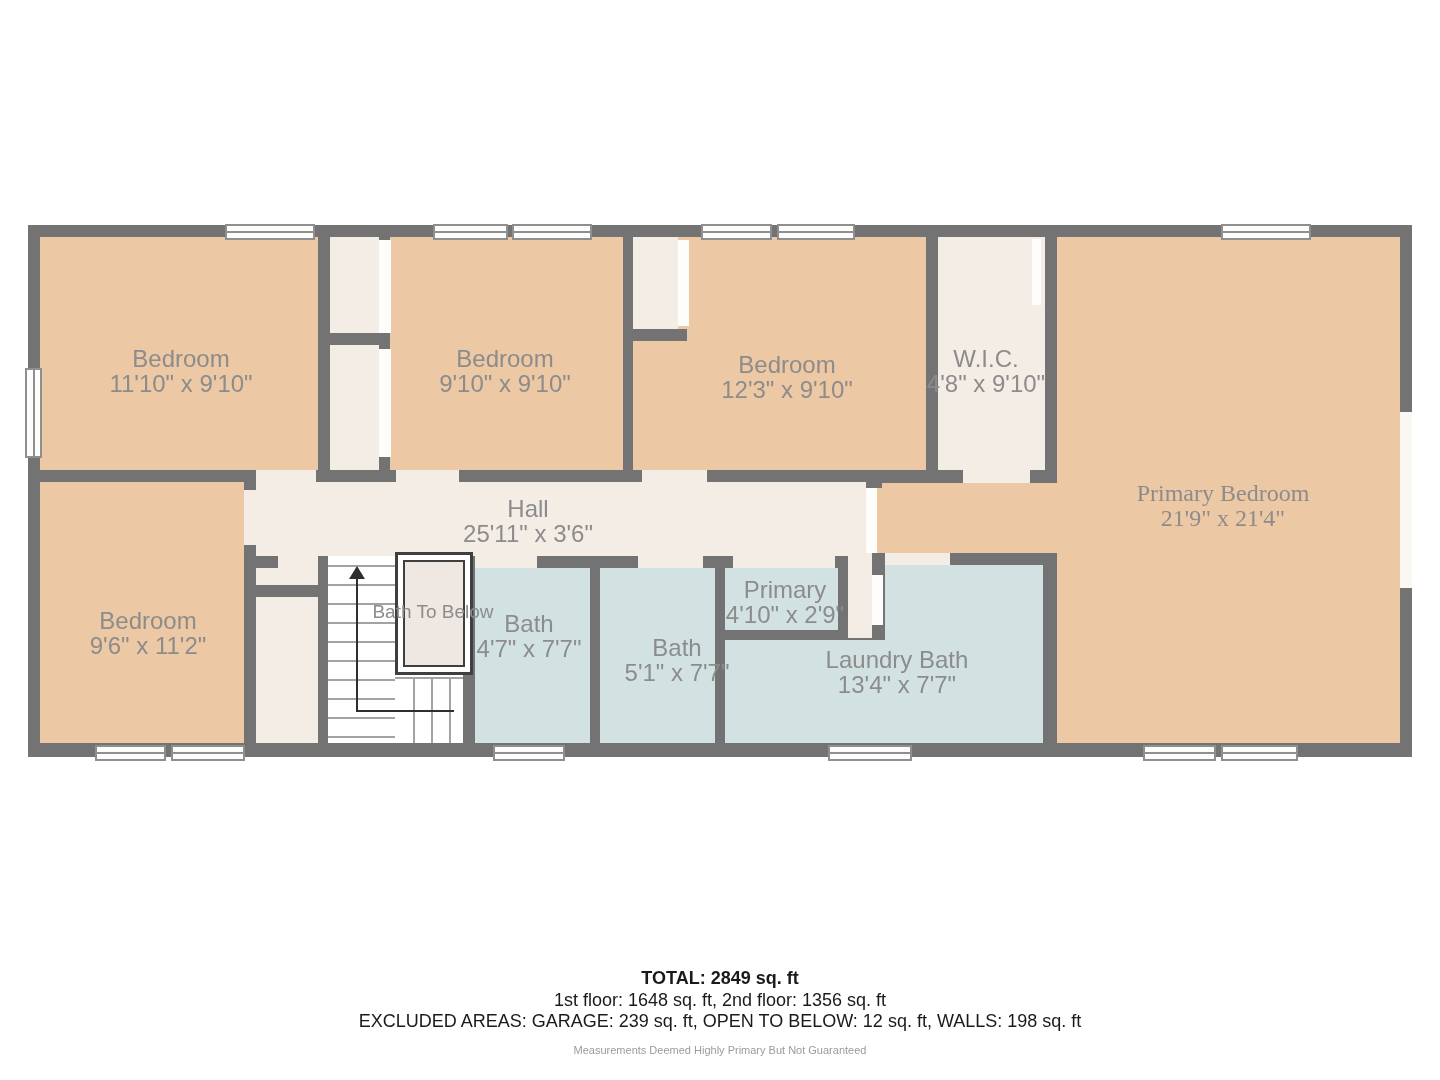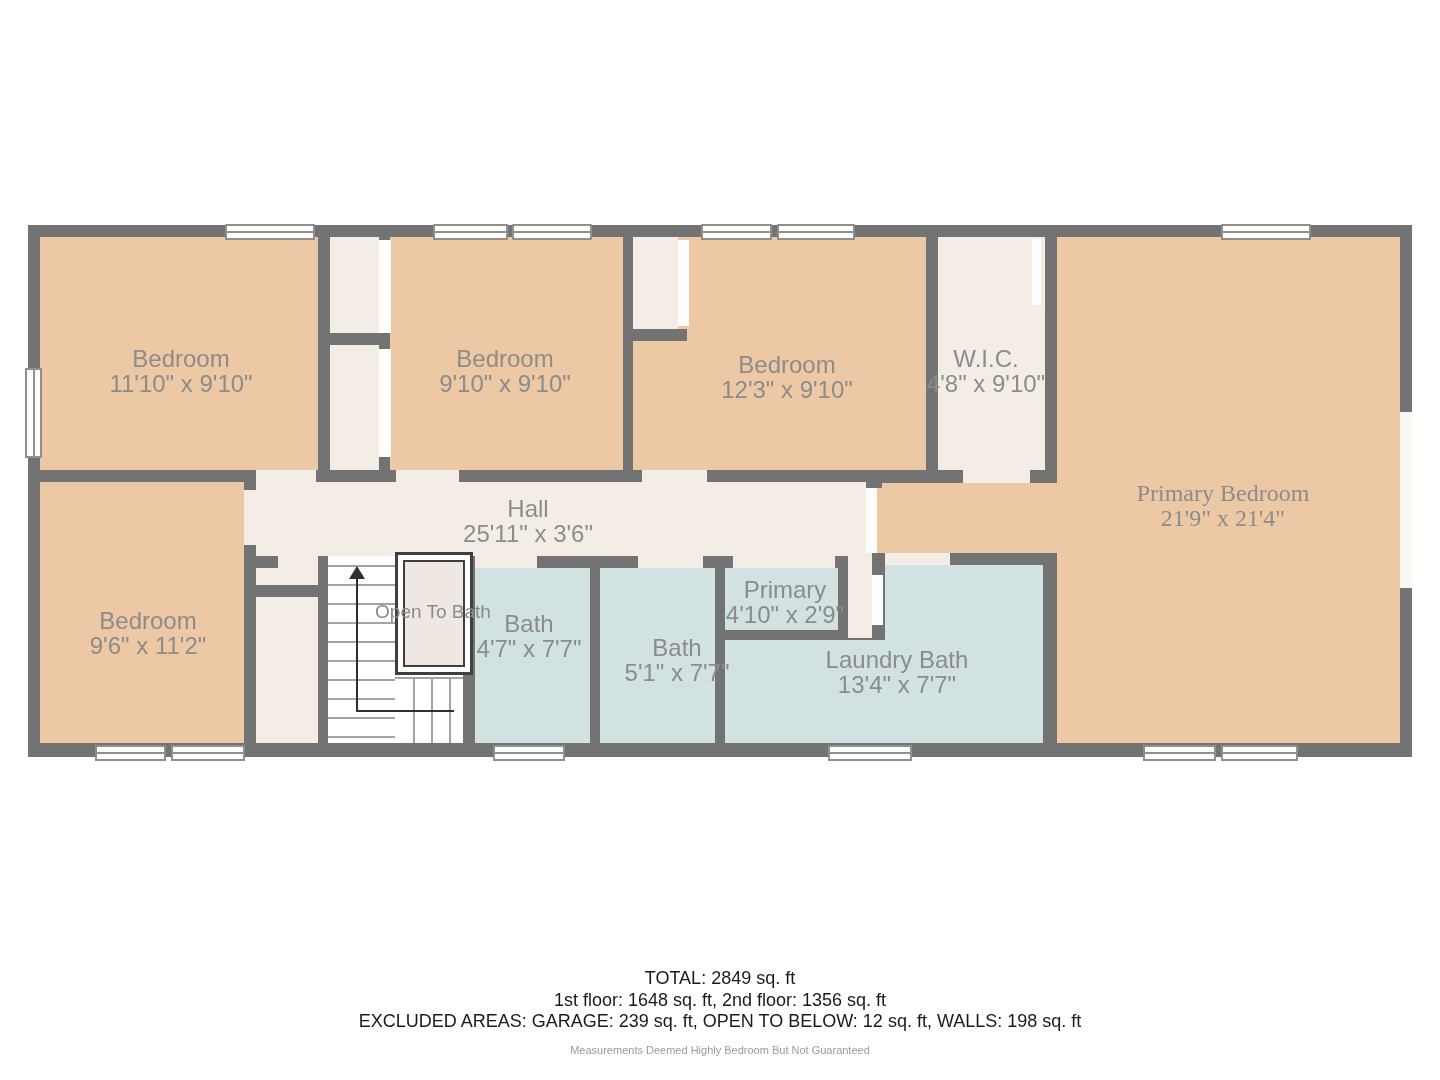--- a/index.html
+++ b/index.html
@@ -20,21 +20,21 @@
   .room-label{position:absolute;transform:translate(-50%,-50%);text-align:center;
               color:#8c8c8c;font-size:24px;line-height:25px;white-space:nowrap;}
   #otb-box{position:absolute;left:395px;top:552px;width:78px;height:123px;background:#ffffff;
            border:3px solid #3f3f3f;box-sizing:border-box;}
   #otb-box .inner{position:absolute;left:5px;top:5px;right:5px;bottom:5px;
                   border:2px solid #3f3f3f;background:#efe8e2;}
   .arrow-head{position:absolute;width:0;height:0;border-left:8px solid transparent;
               border-right:8px solid transparent;border-bottom:13px solid #2e2e2e;}
   .arrow-line{position:absolute;background:#2e2e2e;}
   #footer{position:absolute;left:0;right:0;text-align:center;color:#1a1a1a;}
-  #footer .l1{position:absolute;left:0;right:0;top:968px;font-size:18px;font-weight:normal;text-align:center;}
+  #footer .l1{position:absolute;left:0;right:0;top:968px;font-size:18px;font-weight:bold;text-align:center;}
   #footer .l2{position:absolute;left:0;right:0;top:990px;font-size:18px;}
   #footer .l3{position:absolute;left:0;right:0;top:1011px;font-size:18px;}
   #footer .l4{position:absolute;left:0;right:0;top:1044px;font-size:11px;color:#9b9b9b;}
 </style>
 </head>
 <body>
 
 <div id="canvas">
 
   <div class="rect base" style="left:28px;top:225px;width:1384px;height:532px;"></div>
@@ -144,21 +144,21 @@
   </div>
   <div class="room-label" style="left:528px;top:521px;">
     <div>Hall</div>
     <div>25'11" x 3'6"</div>
   </div>
   <div class="room-label" style="left:148px;top:633px;">
     <div>Bedroom</div>
     <div>9'6" x 11'2"</div>
   </div>
   <div class="room-label" style="left:433px;top:611px;font-size:19px;">
-    <div>Open To Bath</div>
+    <div>Bath To Below</div>
   </div>
   <div class="room-label" style="left:529px;top:636px;">
     <div>Bath</div>
     <div>4'7" x 7'7"</div>
   </div>
   <div class="room-label" style="left:677px;top:660px;">
     <div>Bath</div>
     <div>5'1" x 7'7"</div>
   </div>
   <div class="room-label" style="left:785px;top:602px;">
@@ -167,16 +167,16 @@
   </div>
   <div class="room-label" style="left:897px;top:672px;">
     <div>Laundry Bath</div>
     <div>13'4" x 7'7"</div>
   </div>
 
   <div id="footer">
     <div class="l1">TOTAL: 2849 sq. ft</div>
     <div class="l2">1st floor: 1648 sq. ft, 2nd floor: 1356 sq. ft</div>
     <div class="l3">EXCLUDED AREAS: GARAGE: 239 sq. ft, OPEN TO BELOW: 12 sq. ft, WALLS: 198 sq. ft</div>
-    <div class="l4">Measurements Deemed Highly Bedroom But Not Guaranteed</div>
+    <div class="l4">Measurements Deemed Highly Primary But Not Guaranteed</div>
   </div>
 
 </div>
 
 </body></html>

